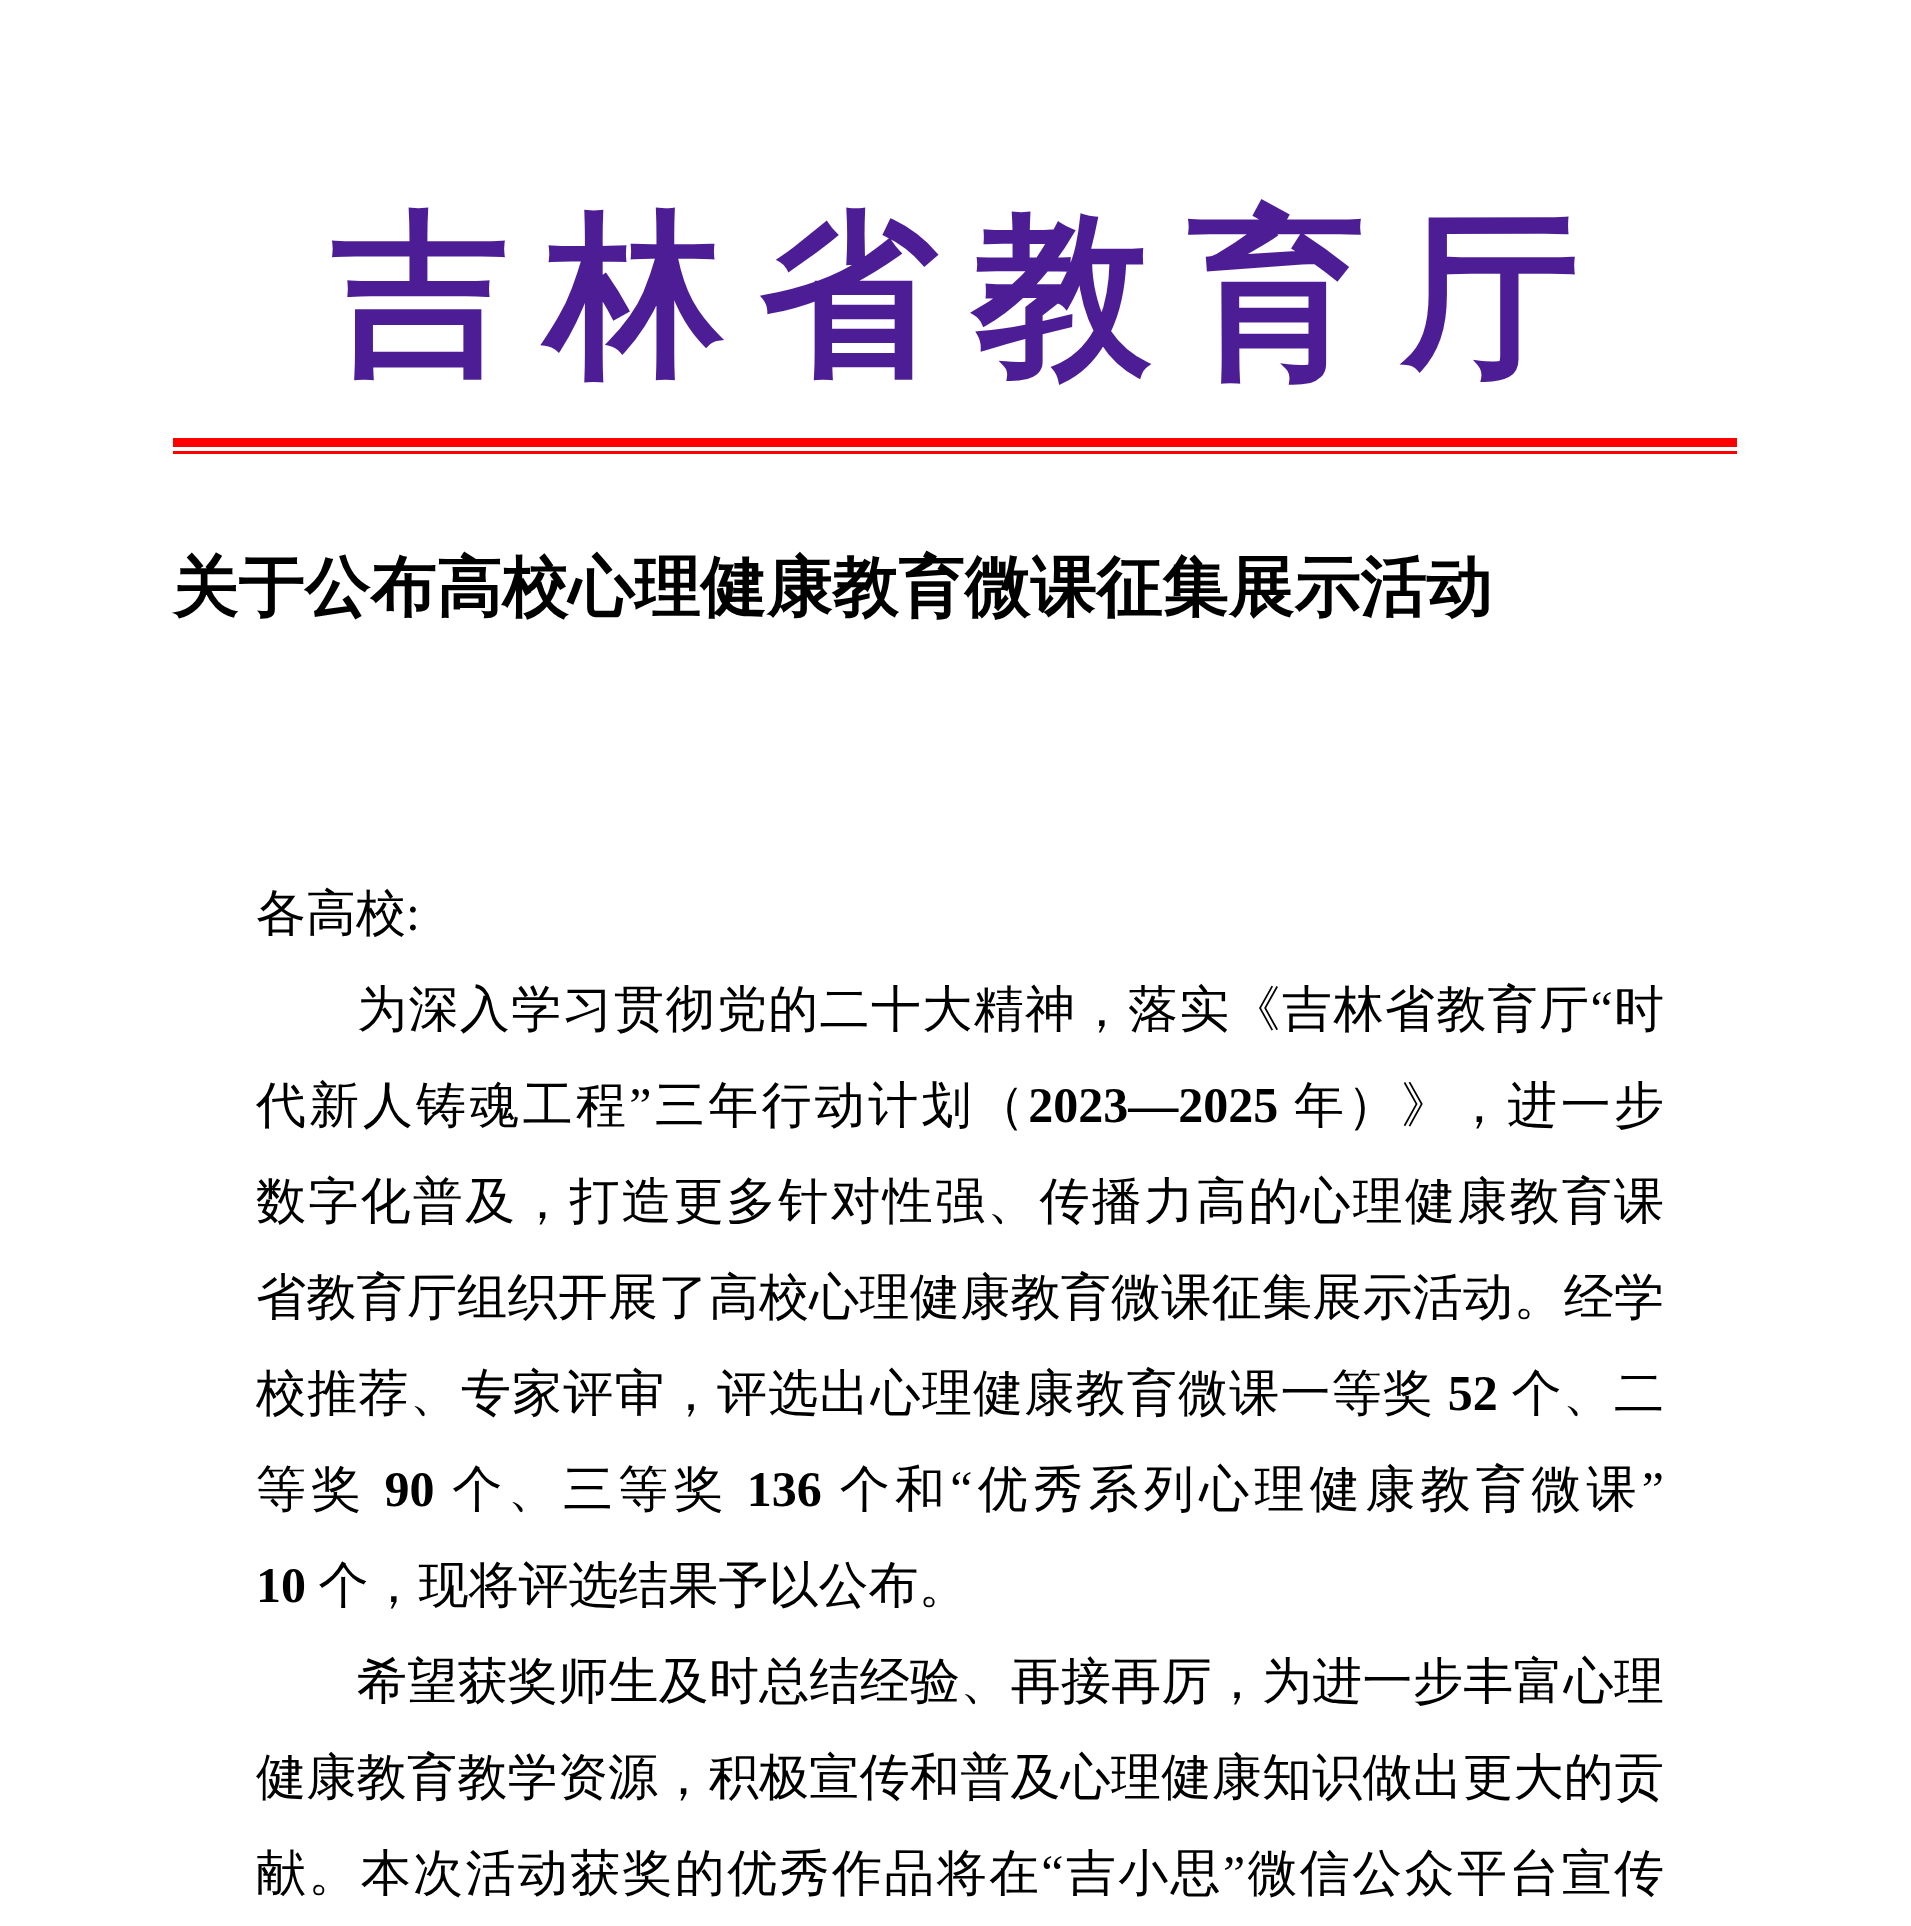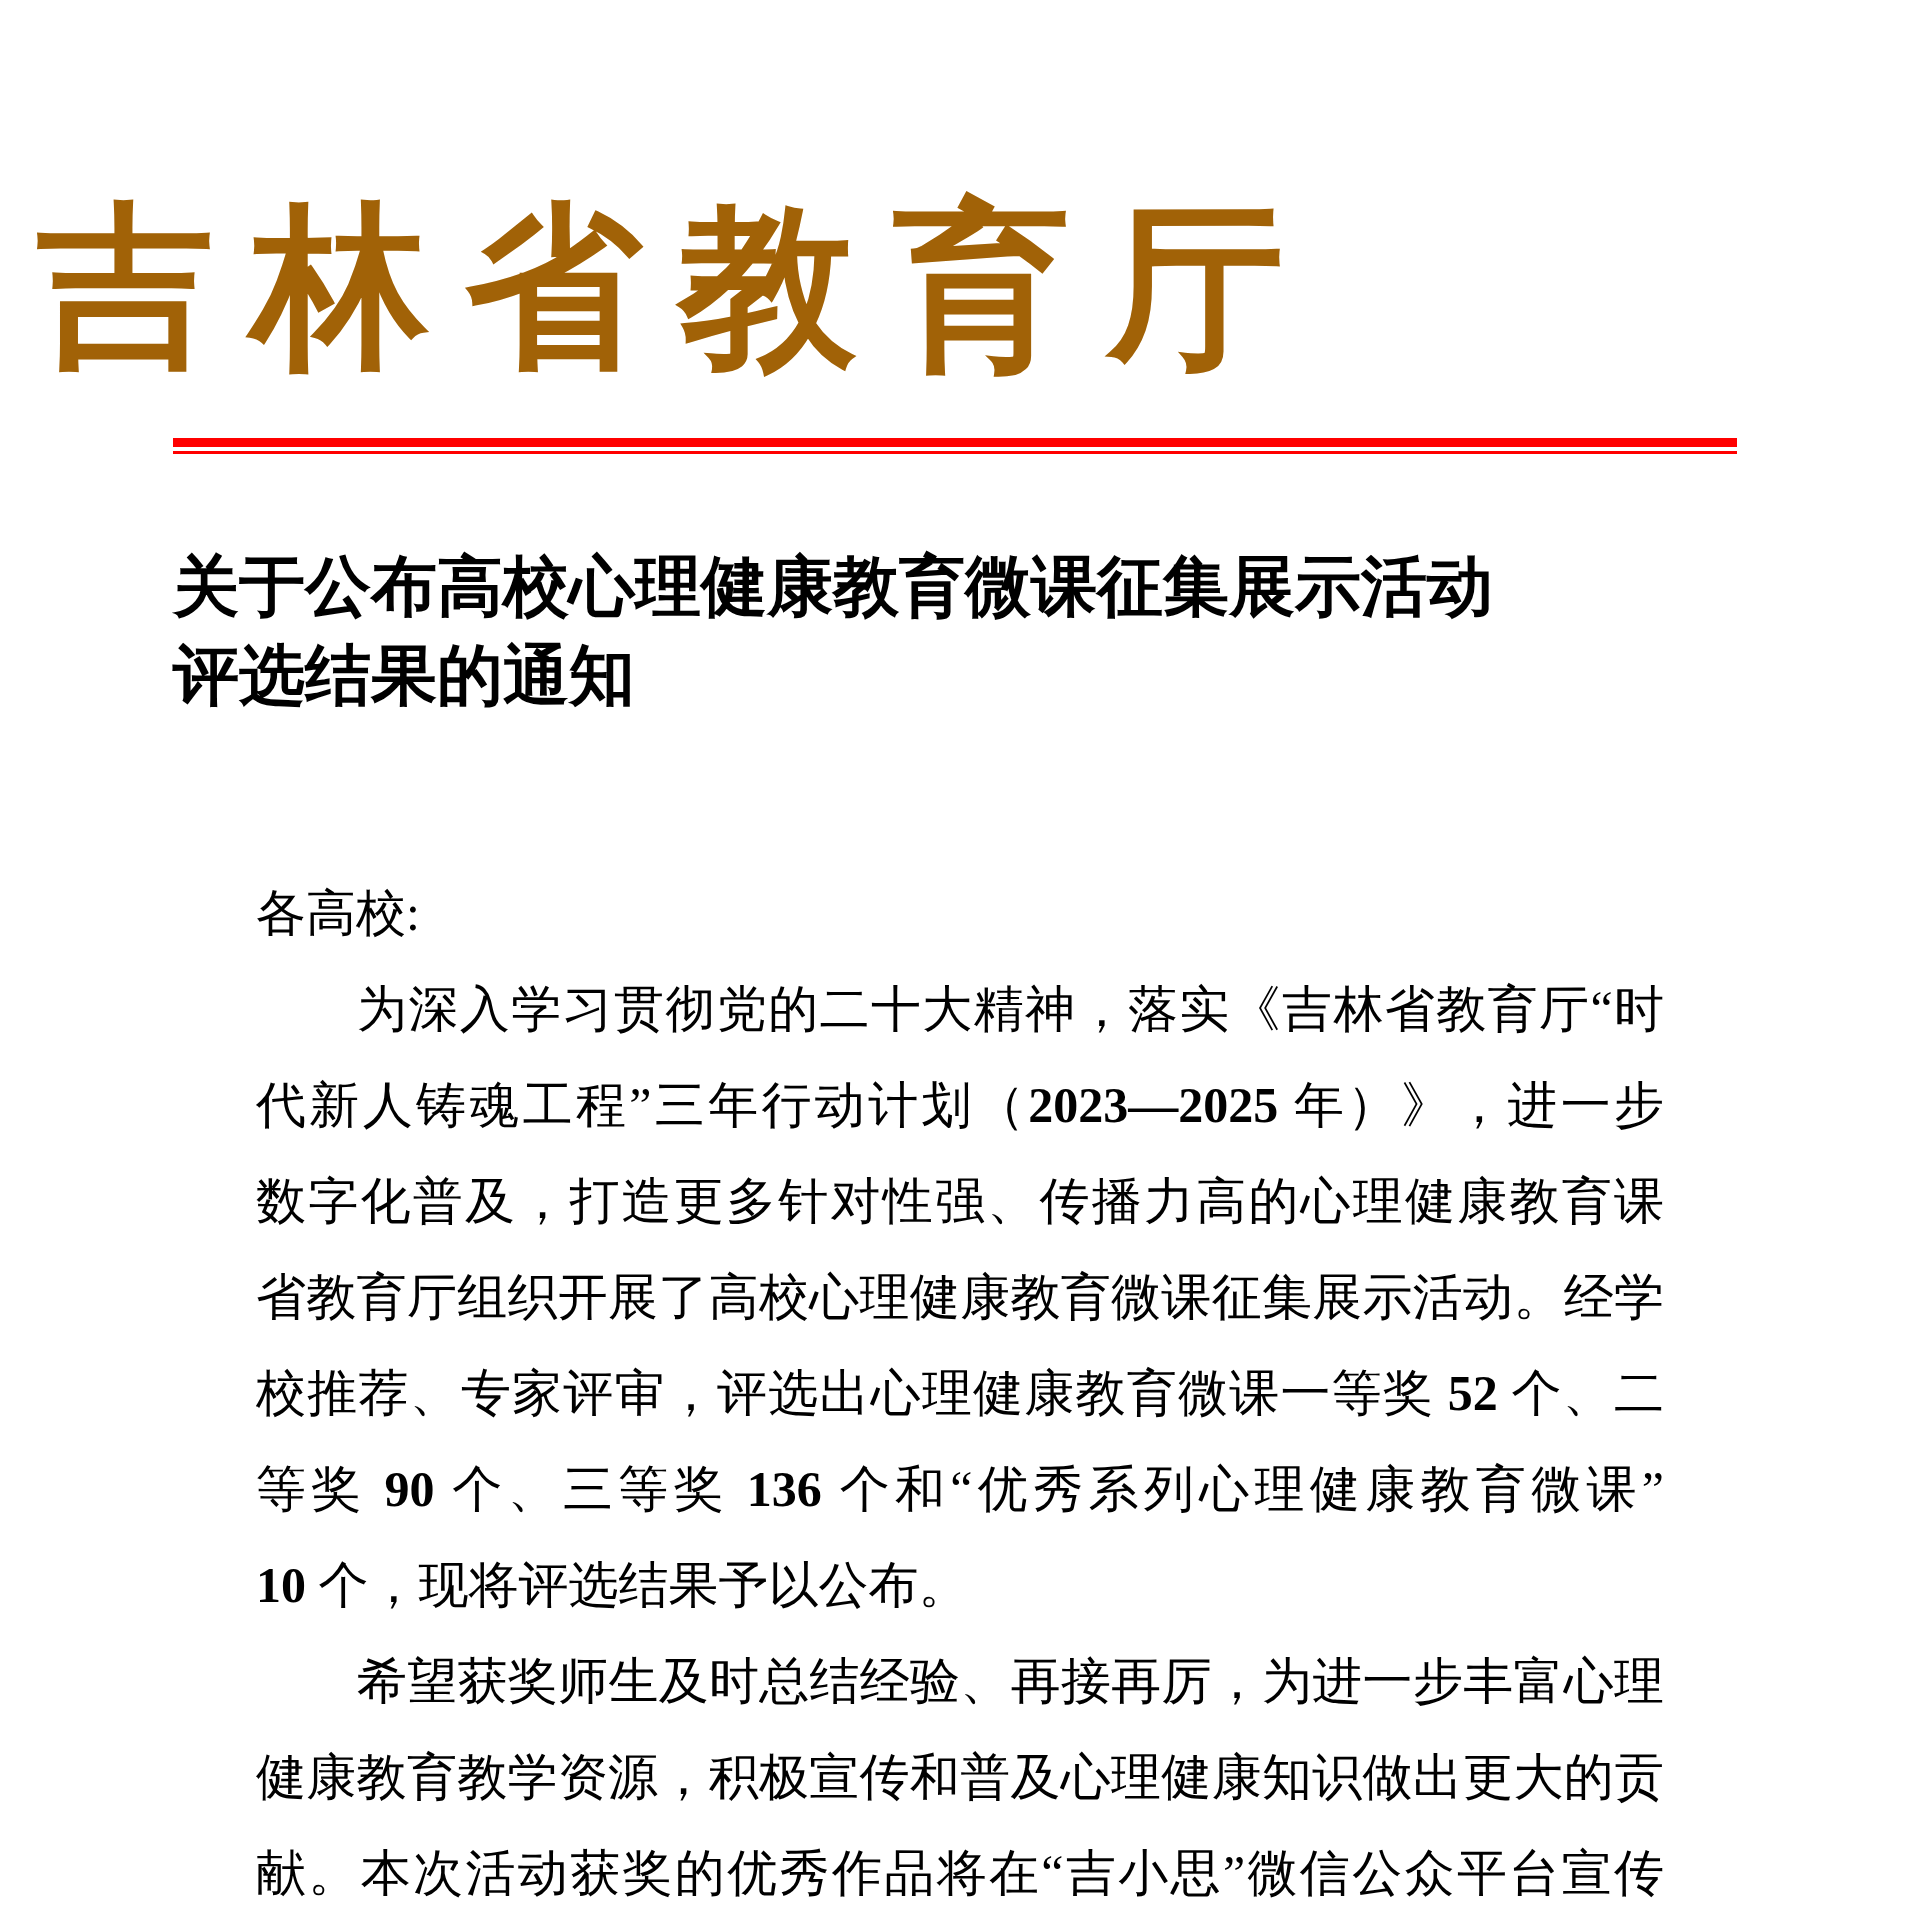--- a/index.html
+++ b/index.html
@@ -8,26 +8,26 @@
     width: 1911px;
     height: 2703px;
     background: #ffffff;
     overflow: hidden;
     font-family: "Liberation Serif", "DejaVu Serif", serif;
     color: #000000;
   }
   
   .letterhead {
     position: absolute;
-    top: 196px;
+    top: 204px;
     left: 0;
     width: 100%;
     box-sizing: border-box;
-    text-align: left;
-    color: #a16207;
+    text-align: center;
+    color: #4c1d95;
     font-size: 177px;
     font-weight: bold;
     line-height: 1.05;
     letter-spacing: 37px;
     padding-left: 37px; 
     white-space: nowrap;
   }
   
   .rule { position: absolute; left: 173px; width: 1564px; }
   .rule .bar { width: 100%; background: #ff0000; }
@@ -73,21 +73,20 @@
 
   <div class="letterhead">吉林省教育厅</div>
 
   <div class="rule rule-top">
     <div class="bar thick"></div>
     <div class="bar thin"></div>
   </div>
 
   <div class="doc-title">
     <div>关于公布高校心理健康教育微课征集展示活动</div>
-    <div>评选结果的通知</div>
   </div>
 
   <div class="body-text">
 
   <div class="line">各高校:</div>
       <div class="line indent fill">为深入学习贯彻党的二十大精神，落实《吉林省教育厅“时</div>
       <div class="line fill">代新人铸魂工程”三年行动计划（<span class="num">2023—2025</span> 年）》，进一步</div>
       <div class="line fill">数字化普及，打造更多针对性强、传播力高的心理健康教育课程，</div>
       <div class="line fill">省教育厅组织开展了高校心理健康教育微课征集展示活动。经学</div>
       <div class="line fill">校推荐、专家评审，评选出心理健康教育微课一等奖 <span class="num">52</span> 个、二</div>

